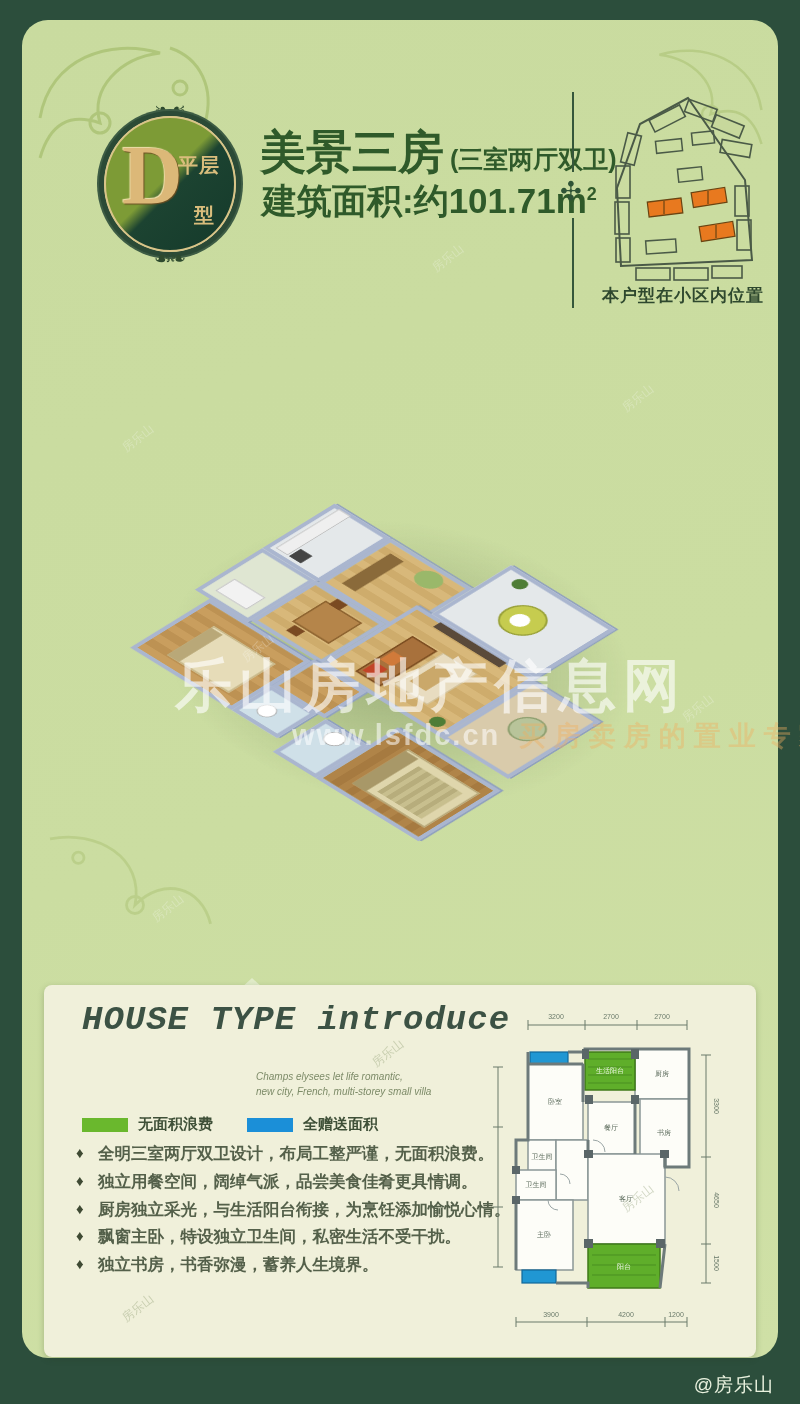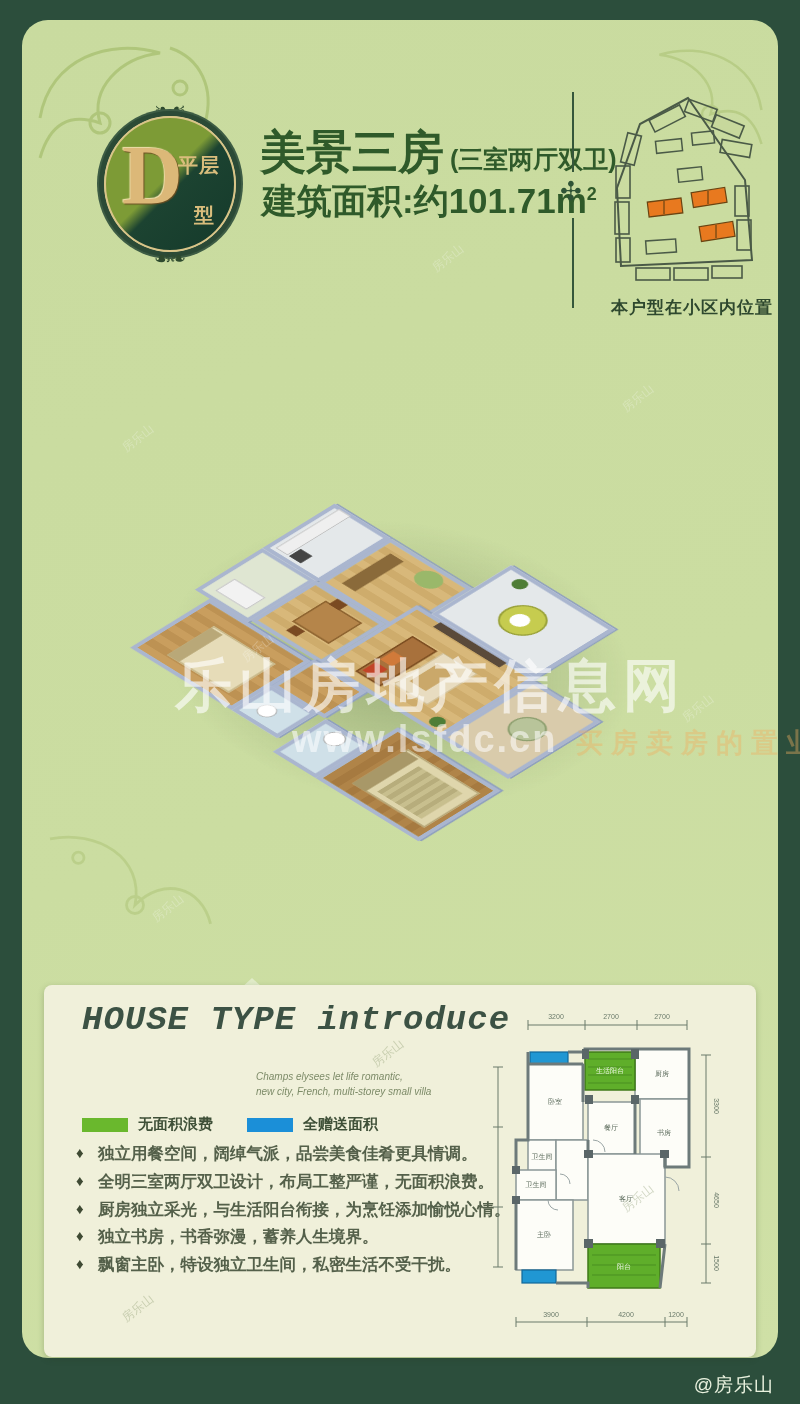--- a/index.html
+++ b/index.html
@@ -24,21 +24,21 @@
   .htitle .sub{font-size:25px;font-weight:bold;margin-left:6px;text-align:right;}
   .harea{position:absolute;left:262px;top:178px;color:#2f5a2a;font-weight:bold;font-size:35px;}
   .harea sup{font-size:18px;}
   .hfeat{position:absolute;left:262px;top:232px;color:#2d552a;font-weight:bold;font-size:20px;letter-spacing:1px;}
   
   .vdiv{position:absolute;left:572px;top:92px;width:2px;height:216px;}
   .vdiv .seg{position:absolute;left:0;width:1.5px;background:#35573b;}
   .vdiv .flo{position:absolute;left:-12px;top:86px;color:#2f5436;font-size:26px;line-height:1;}
   
   .siteplan{position:absolute;left:600px;top:90px;width:180px;height:212px;}
-  .sitecap{position:absolute;left:602px;top:296px;width:180px;text-align:center;color:#2e482e;font-weight:bold;font-size:17px;letter-spacing:1px;}
+  .sitecap{position:absolute;left:602px;top:284px;width:180px;text-align:left;color:#2e482e;font-weight:bold;font-size:17px;letter-spacing:1px;}
   
   .iso-wrap{position:absolute;left:92px;top:352px;width:616px;height:612px;}
   .iso-shadow{position:absolute;left:118px;top:96px;width:380px;height:430px;
       transform:rotateX(52deg) rotateZ(-45deg) scale(1.12);
       background:radial-gradient(ellipse at 50% 50%,rgba(70,90,50,.38),rgba(70,90,50,0) 72%);}
   .iso{position:absolute;left:118px;top:91px;width:380px;height:430px;
       transform:rotateX(52deg) rotateZ(-45deg) scale(1.04);}
   .room{position:absolute;border:5px solid #aab6cf;box-shadow:2px 2px 0 #8fa0bd;box-sizing:border-box;}
   .f-wood1{background:repeating-linear-gradient(90deg,#c99e5e 0 10px,#bd9253 10px 20px);}
   .f-wood2{background:repeating-linear-gradient(90deg,#d8b87a 0 10px,#ceac6c 10px 20px);}
@@ -217,45 +217,45 @@
     </div>
 
     <svg class="wm-house" width="120" height="128" viewBox="0 0 120 128">
       <g fill="rgba(255,255,255,.75)">
         <path d="M10,62 L62,14 L86,36 L86,24 L102,24 L102,50 L114,62 L98,62 L98,118 L26,118 L26,62 Z
                  M44,118 L44,80 L70,80 L70,118 Z" fill-rule="evenodd"></path>
       </g>
     </svg>
     <div class="wm1" style="left:83px;top:296px;position:absolute;">乐山房地产信息网</div>
     <div style="position:absolute;left:200px;top:366px;white-space:nowrap;">
-      <span style="font-size:38px;font-weight:bold;color:rgba(255,255,255,.55);letter-spacing:2px;margin-top:40px;">www.lsfdc.cn</span>
+      <span style="font-size:29px;font-weight:bold;color:rgba(255,255,255,.55);letter-spacing:2px;margin-top:40px;">www.lsfdc.cn</span>
       <span style="font-size:27px;font-weight:bold;color:rgba(240,175,95,.4);letter-spacing:8px;margin-left:14px;">买房卖房的置业专家</span>
     </div>
   </div>
 
   <div class="panel">
     <div class="p-en">HOUSE TYPE  introduce</div>
     <div class="p-sub">
       <div>Champs elysees let life romantic,</div>
       <div>new city, French, multi-storey small villa</div>
     </div>
 
     <div class="legend">
       <span class="sw sw-green"></span>
       <span class="lab">无面积浪费</span>
       <span class="sw sw-blue"></span>
       <span class="lab">全赠送面积</span>
     </div>
 
     <ul class="bullets">
+      <li>全明三室两厅双卫设计，布局工整严谨，无面积浪费。</li>
       <li>独立用餐空间，阔绰气派，品尝美食佳肴更具情调。</li>
-      <li>全明三室两厅双卫设计，布局工整严谨，无面积浪费。</li>
       <li>厨房独立采光，与生活阳台衔接，为烹饪添加愉悦心情。</li>
+      <li>飘窗主卧，特设独立卫生间，私密生活不受干扰。</li>
       <li>独立书房，书香弥漫，蓄养人生境界。</li>
-      <li>飘窗主卧，特设独立卫生间，私密生活不受干扰。</li>
     </ul>
 
     <svg class="plan2d" viewBox="0 0 262 338">
       <g stroke="#8a9696" stroke-width="1.5" fill="#fdfdf8">
 
         <rect x="40" y="57" width="55" height="76"></rect>
         <rect x="147" y="42" width="54" height="50"></rect>
         <rect x="100" y="95" width="47" height="52"></rect>
         <rect x="152" y="92" width="49" height="68"></rect>
         <rect x="40" y="133" width="28" height="34"></rect>

